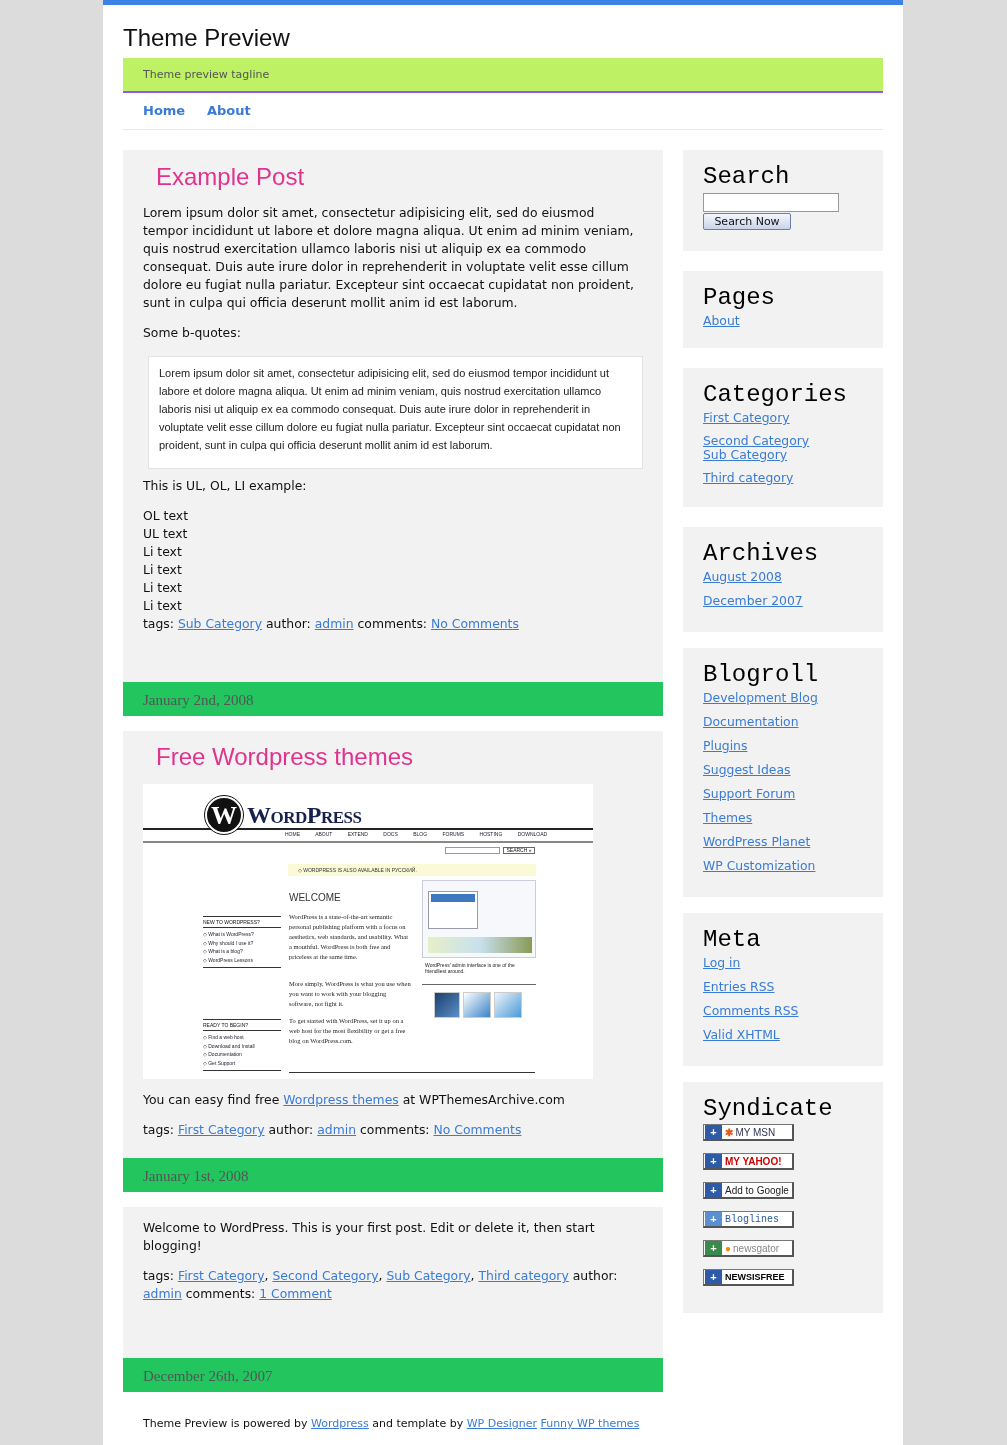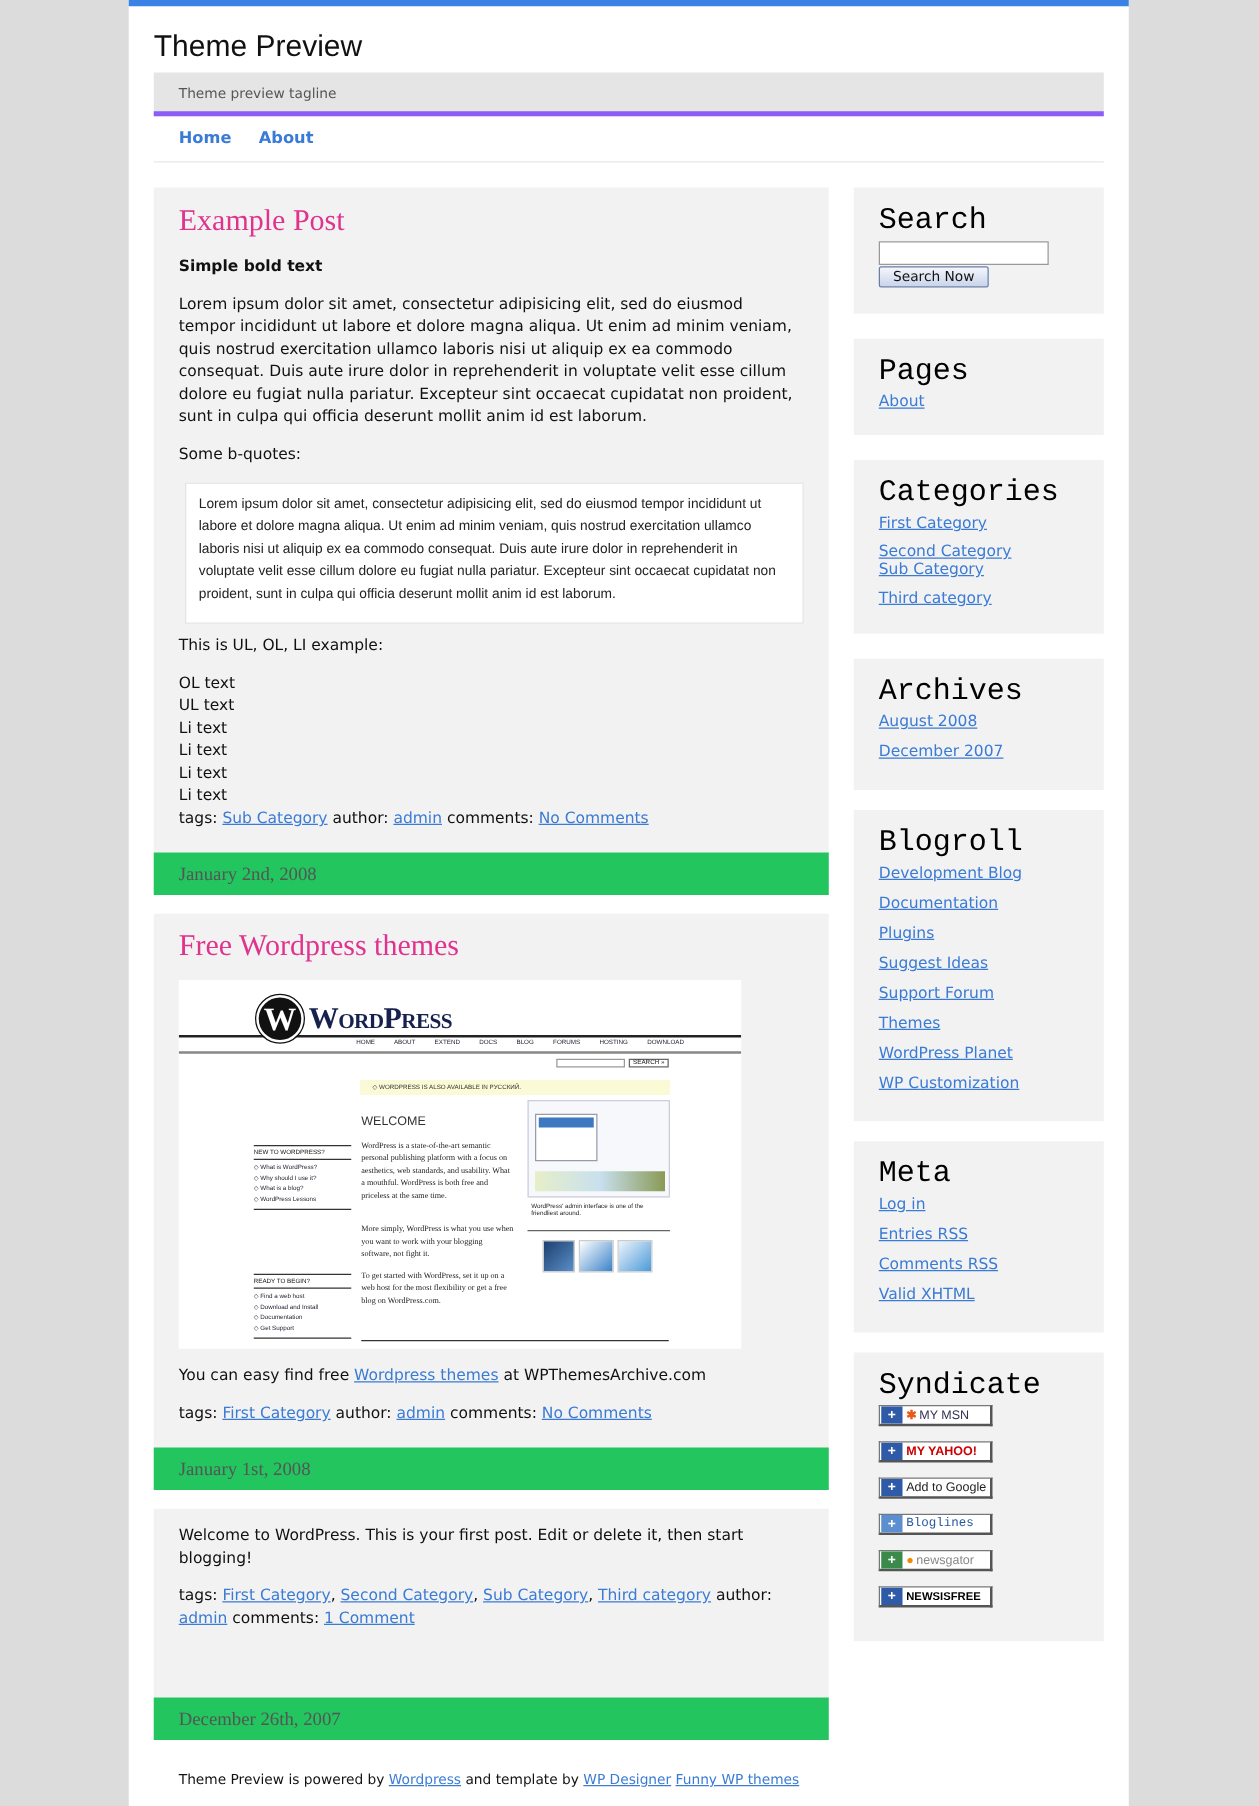--- a/index.html
+++ b/index.html
@@ -1,27 +1,27 @@
 <!DOCTYPE html>
 <html><head>
 <meta charset="utf-8">
 <style>
   * { box-sizing: border-box; margin: 0; padding: 0; }
   html, body { background: #dcdcdc; }
   body { width: 1007px; height: 1445px; position: relative; font-family: "DejaVu Sans", sans-serif; color: #111; overflow: hidden; }
   a { color: #3a7bd5; text-decoration: underline; }
   .page { position: absolute; left: 103px; top: 0; width: 800px; height: 1445px; background: #fff; border-top: 5px solid #3b82e6; }
   .site-title { position: absolute; left: 20px; top: 19px; font-family: "Liberation Sans", sans-serif; font-size: 24px; color: #111; }
-  .tagline-bar { position: absolute; left: 20px; top: 53px; width: 760px; height: 35px; background: #e5e5e5; border-bottom: 4px solid #8b5cf6; }
+  .tagline-bar { position: absolute; left: 20px; top: 53px; width: 760px; height: 35px; background: #bef264; border-bottom: 2px solid #8b5cf6; }
   .tagline { position: absolute; left: 20px; top: 10px; font-size: 11px; color: #555; }
   .nav { position: absolute; left: 20px; top: 88px; width: 760px; height: 37px; border-bottom: 1px solid #e8e8e8; }
   .nav a { position: absolute; top: 10px; font-size: 13px; font-weight: bold; color: #3a7bd5; text-decoration: none; }
   .post { position: absolute; left: 20px; width: 540px; background: #f2f2f2; }
   .post-inner { padding: 12px 20px 10px 20px; }
-  .post-title { font-family: Liberation Serif, serif; font-size: 24px; color: #e0338e; font-weight: normal; line-height: 30px; margin-bottom: 12px; }
+  .post-title { font-family: Liberation Sans, sans-serif; font-size: 24px; color: #e0338e; font-weight: normal; line-height: 30px; margin-bottom: 12px; margin-left: 13px; }
   .post p, .post .line { font-size: 12.4px; line-height: 18px; }
   .post p { margin-bottom: 12px; }
   .bold-text { font-weight: bold; }
   .bquote { background: #fff; border: 1px solid #e3e3e3; margin: 14px 0 8px 5px; padding: 7px 10px 14px 10px; font-family: "Liberation Sans", sans-serif; font-size: 11px; line-height: 18px; color: #222; }
   .post-footer { background: #22c55e; height: 34px; padding: 10px 20px; font-family: Liberation Serif, serif; font-size: 15px; color: #555; }
   .wp-shot { width: 450px; height: 295px; background: #fff; margin-bottom: 12px; position: relative; overflow: hidden; font-family: "Liberation Serif", serif; }
   .sidebar-box { position: absolute; left: 580px; width: 200px; background: #f2f2f2; padding: 12px 20px 10px 20px; }
   .sidebar-box h2 { font-family: Liberation Mono, monospace; font-size: 24px; font-weight: normal; color: #000000; line-height: 30px; }
   .sidebar-box a { display: block; font-size: 12.4px; line-height: 16px; margin-bottom: 8px; }
   .sidebar-box a.tight { margin-bottom: 0; }
@@ -43,21 +43,20 @@
   </div>
 
   <div class="nav">
     <a style="left:20px">Home</a>
     <a style="left:84px">About</a>
   </div>
 
   <div class="post" style="top:145px;height:566px">
     <div class="post-inner" style="height:532px">
       <h2 class="post-title">Example Post</h2>
-      <p class="bold-text">Simple bold text</p>
       <p>Lorem ipsum dolor sit amet, consectetur adipisicing elit, sed do eiusmod tempor incididunt ut labore et dolore magna aliqua. Ut enim ad minim veniam, quis nostrud exercitation ullamco laboris nisi ut aliquip ex ea commodo consequat. Duis aute irure dolor in reprehenderit in voluptate velit esse cillum dolore eu fugiat nulla pariatur. Excepteur sint occaecat cupidatat non proident, sunt in culpa qui officia deserunt mollit anim id est laborum.</p>
       <p style="margin-bottom:0">Some b-quotes:</p>
       <div class="bquote">Lorem ipsum dolor sit amet, consectetur adipisicing elit, sed do eiusmod tempor incididunt ut labore et dolore magna aliqua. Ut enim ad minim veniam, quis nostrud exercitation ullamco laboris nisi ut aliquip ex ea commodo consequat. Duis aute irure dolor in reprehenderit in voluptate velit esse cillum dolore eu fugiat nulla pariatur. Excepteur sint occaecat cupidatat non proident, sunt in culpa qui officia deserunt mollit anim id est laborum.</div>
       <p>This is UL, OL, LI example:</p>
       <div class="line">OL text</div>
       <div class="line">UL text</div>
       <div class="line">Li text</div>
       <div class="line">Li text</div>
       <div class="line">Li text</div>
       <div class="line">Li text</div>

